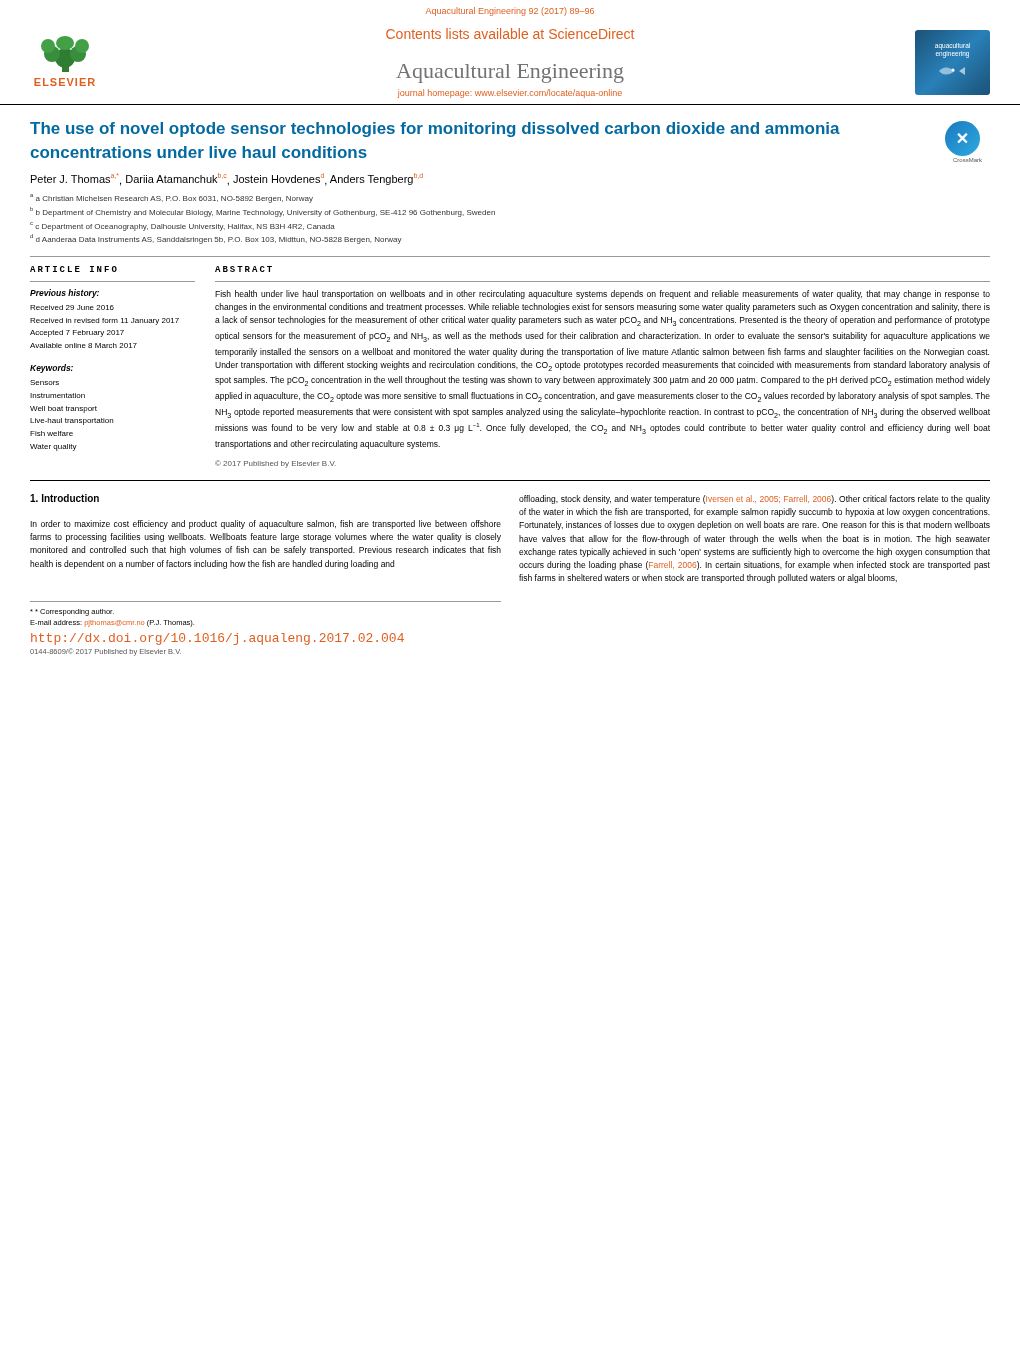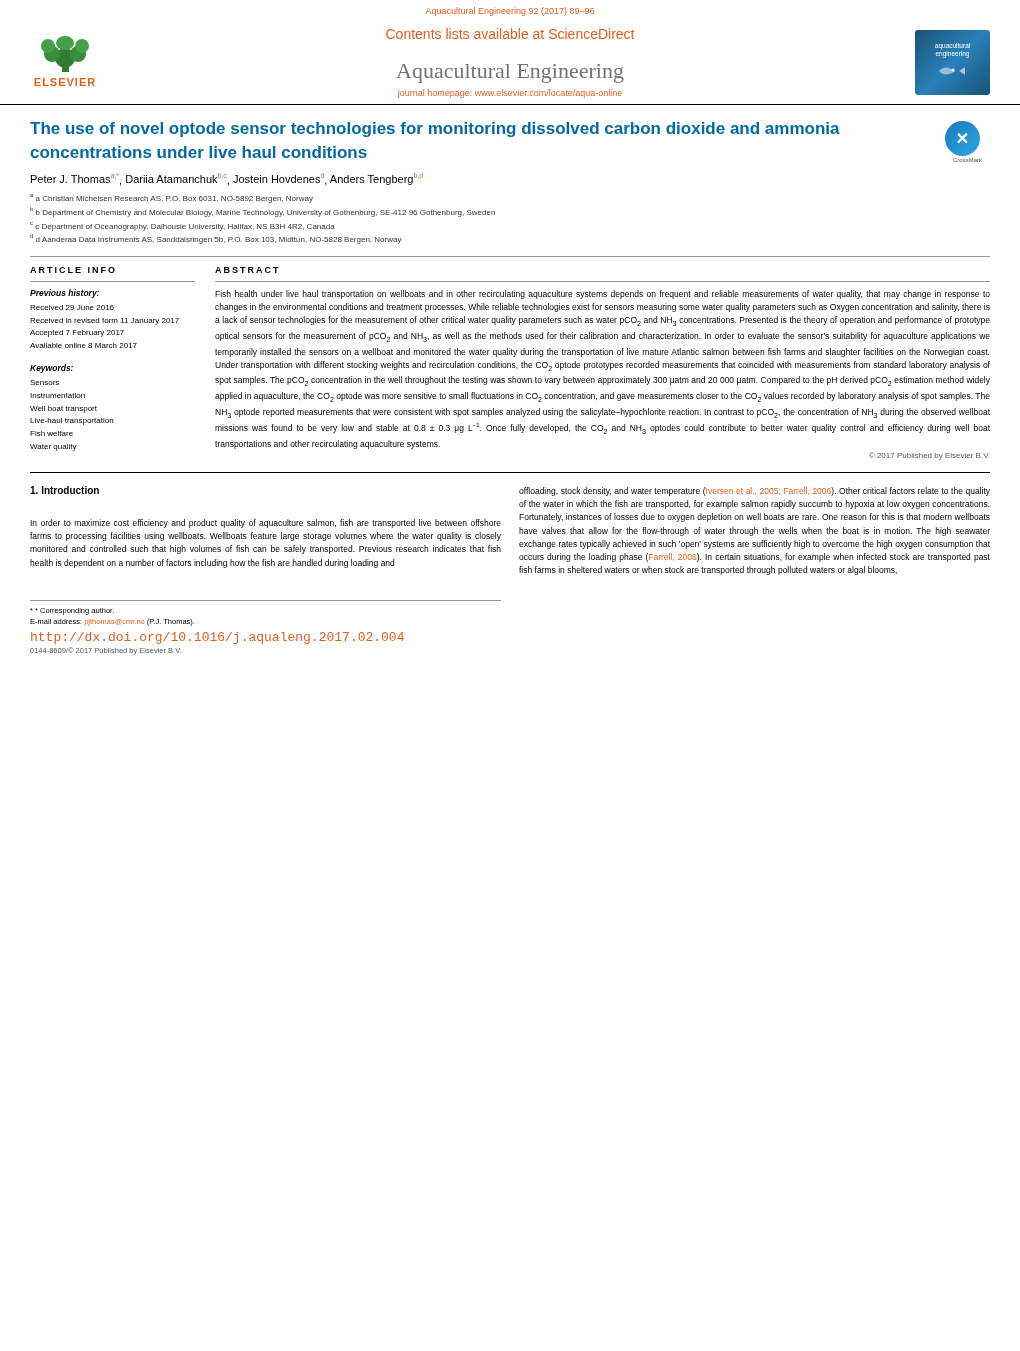--- a/index.html
+++ b/index.html
@@ -196,21 +196,21 @@
     .article-info-col {
       width: 165px;
       flex-shrink: 0;
     }
     .abstract-col {
       flex: 1;
     }
 
     .col-header {
       font-size: 9px;
-      font-family: Liberation Sans, sans-serif;
+      font-family: Liberation Mono, monospace;
       font-weight: bold;
       letter-spacing: 2px;
       color: #000;
       margin-bottom: 6px;
       text-transform: uppercase;
     }
     .col-divider {
       border: none;
       border-top: 1px solid #999;
       margin-bottom: 6px;
@@ -244,21 +244,21 @@
       line-height: 1.55;
       text-align: justify;
     }
     .abstract-text sup { font-size: 6px; }
 
     
     .copyright-line {
       font-size: 8px;
       font-family: Arial, sans-serif;
       color: #555;
-      text-align: right;
+      margin-top: 8px;
     }
 
     
     .thick-divider {
       border: none;
       border-top: 1.5px solid #000;
       margin: 12px 0;
     }
 
     
@@ -267,21 +267,21 @@
       gap: 18px;
     }
     .body-col {
       flex: 1;
     }
 
     .section-header {
       font-size: 10px;
       font-weight: bold;
       font-family: Arial, sans-serif;
-      margin-bottom: 21px;
+      margin-bottom: 14px;
     }
     .body-text {
       font-size: 8.5px;
       font-family: Arial, sans-serif;
       color: #000;
       line-height: 1.55;
       text-align: justify;
     }
     .body-text .ref { color: #e06020; }
 

